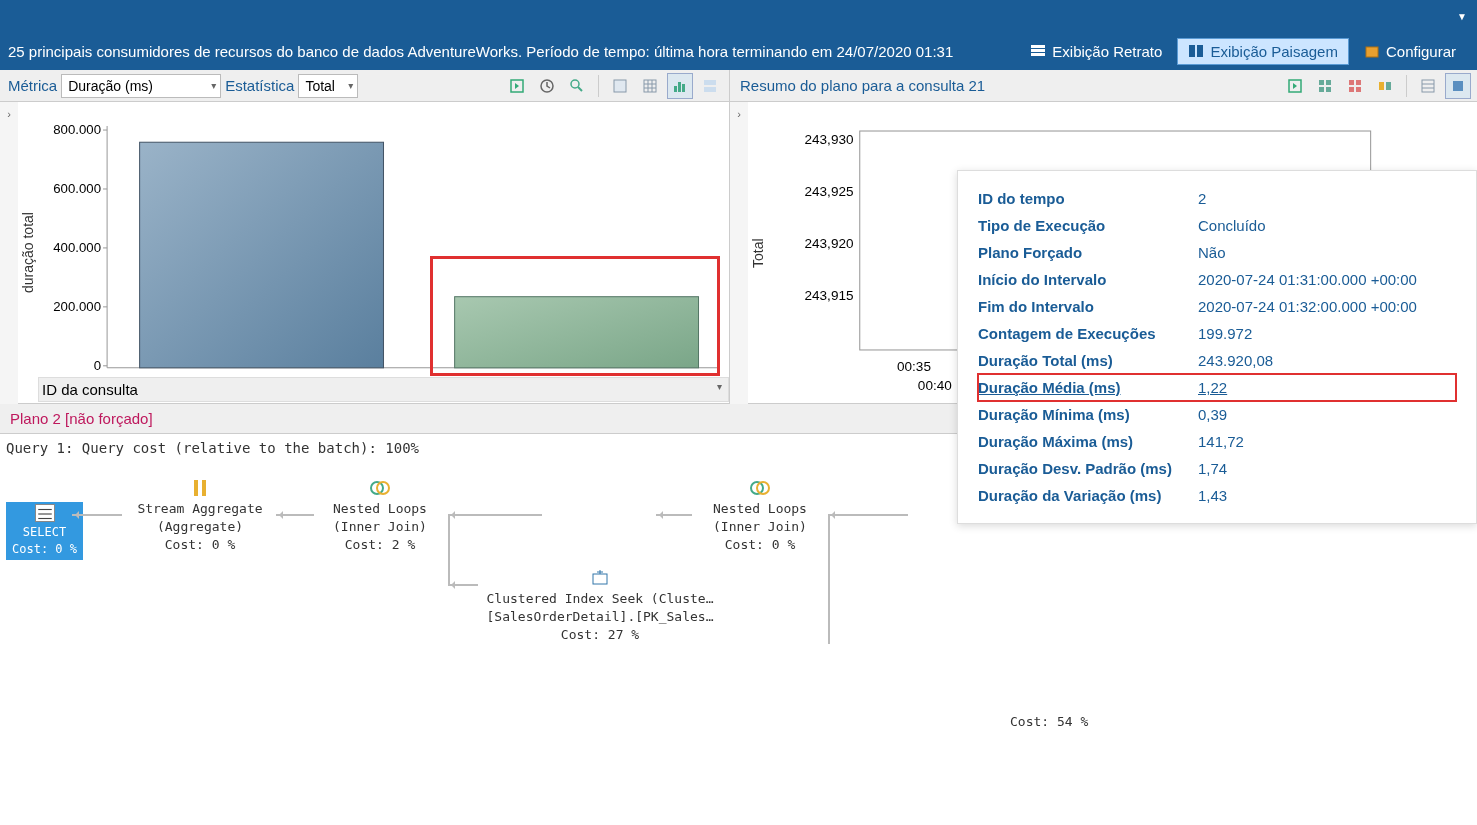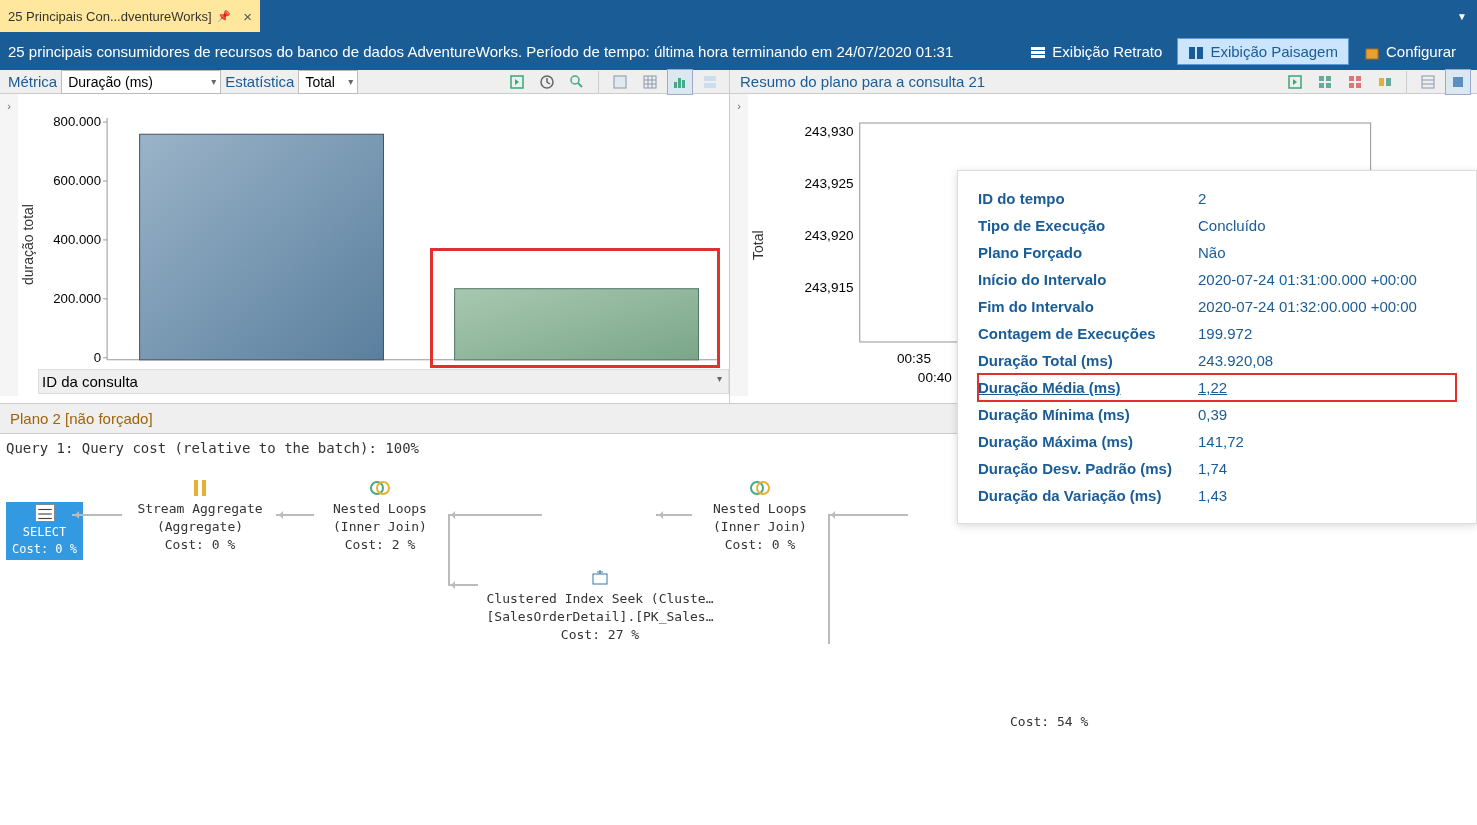--- a/index.html
+++ b/index.html
@@ -8,30 +8,30 @@
 
 .tab-bar { background: #1a5c96; height: 32px; display: flex; align-items: center; }
 .tab { background: #ffe89e; height: 32px; display: flex; align-items: center; padding: 0 8px; color: #333; font-size: 13px; }
 .tab .pin { margin: 0 6px; color: #666; font-size: 11px; }
 .tab .close { margin-left: 6px; color: #555; font-size: 15px; cursor: pointer; }
 .tab-bar .expand { margin-left: auto; margin-right: 10px; color: #fff; font-size: 10px; }
 
 
 .header-bar { background: #1a5c96; color: #fff; height: 38px; display: flex; align-items: center; padding: 0 8px; font-size: 15px; }
 .header-bar .title { flex: 1; white-space: nowrap; overflow: hidden; }
-.header-btn { display: flex; align-items: flex-end; padding: 4px 10px; margin: 0 2px; cursor: pointer; border: 1px solid transparent; }
+.header-btn { display: flex; align-items: center; padding: 4px 10px; margin: 0 2px; cursor: pointer; border: 1px solid transparent; }
 .header-btn.active { background: #cce5ff; color: #1a5c96; border: 1px solid #5a9bd5; }
 .header-btn .hicon { width: 16px; height: 14px; margin-right: 6px; display: inline-block; }
 
 
 .main-split { display: flex; height: 334px; border-bottom: 1px solid #ccc; }
 .left-pane { width: 730px; border-right: 1px solid #ccc; }
 .right-pane { flex: 1; position: relative; }
 
-.toolbar { height: 24px; background: #efefef; border-bottom: 1px solid #ccc; display: flex; align-items: center; padding: 0 4px; }
+.toolbar { height: 32px; background: #efefef; border-bottom: 1px solid #ccc; display: flex; align-items: center; padding: 0 4px; }
 .tb-label { color: #1a5c96; font-size: 15px; margin: 0 4px; }
 .tb-select { border: 1px solid #bbb; height: 24px; padding: 0 18px 0 6px; background: #fff; position: relative; font-size: 14px; display: flex; align-items: center; min-width: 100px; }
 .tb-select::after { content: '▾'; position: absolute; right: 4px; color: #666; font-size: 10px; }
 .tb-sep { width: 1px; height: 22px; background: #ccc; margin: 0 6px; }
 .tb-icon { width: 26px; height: 26px; display: flex; align-items: center; justify-content: center; cursor: pointer; margin: 0 2px; border: 1px solid transparent; }
 .tb-icon.active { background: #dce8f0; border: 1px solid #9ac; }
 .tb-icon svg { width: 16px; height: 16px; }
 .tb-spacer { flex: 1; }
 
 .right-toolbar-title { color: #1a5c96; font-size: 15px; flex: 1; padding-left: 6px; }
@@ -53,44 +53,39 @@
 .legend-box { position: absolute; right: 6px; top: 108px; background: #fff; border: 1px solid #ccc; padding: 6px 8px; font-size: 13px; color: #1a5c96; font-weight: bold; text-align: center; line-height: 1.3; }
 
 
 .tooltip { position: absolute; right: 0; top: 170px; width: 520px; background: #fff; border: 1px solid #ddd; box-shadow: 0 2px 8px rgba(0,0,0,0.15); padding: 14px 20px; z-index: 100; }
 .tooltip-row { display: flex; padding: 5px 0; color: #1a5c96; font-size: 15px; }
 .tooltip-row .k { font-weight: bold; width: 220px; }
 .tooltip-row .v { flex: 1; }
 .tooltip-row.hl { outline: 2px solid #e03030; outline-offset: -1px; text-decoration: underline; }
 
 
-.plan-header { background: #efefef; border-bottom: 1px solid #ccc; padding: 6px 10px; color: #a16207; font-size: 15px; }
+.plan-header { background: #efefef; border-bottom: 1px solid #ccc; padding: 6px 10px; color: #be185d; font-size: 15px; }
 .plan-body { padding: 6px 0; font-family: 'Consolas', monospace; font-size: 14px; color: #333; position: relative; height: 260px; overflow: hidden; }
 .plan-text { padding: 0 6px; white-space: pre; }
 
 .plan-nodes { position: relative; margin-top: 12px; height: 200px; }
 .plan-node { position: absolute; text-align: center; font-family: 'Consolas', monospace; font-size: 13px; color: #333; line-height: 1.4; }
 .plan-node .nicon { width: 20px; height: 20px; margin: 0 auto 2px; }
 .plan-node.select { background: #3399e0; color: #fff; padding: 2px 6px; font-size: 12px; }
 .plan-node.select .c2 { background: #3399e0; }
 .plan-arrow { position: absolute; border-top: 2px solid #bbb; }
 .plan-arrow::before { content: ''; position: absolute; left: -1px; top: -5px; border: 4px solid transparent; border-right-color: #bbb; }
 .plan-vline { position: absolute; border-left: 2px solid #bbb; }
 
 .cost-below { position: absolute; font-family: 'Consolas', monospace; font-size: 13px; color: #333; }
 </style>
 </head>
 <body>
 
 <div class="tab-bar">
-  <div class="tab">
-    <span>25 Principais Con...dventureWorks]</span>
-    <span class="pin">📌</span>
-    <span class="close">×</span>
-  </div>
   <div class="expand">▼</div>
 </div>
 
 <div class="header-bar">
   <div class="title">25 principais consumidores de recursos do banco de dados AdventureWorks. Período de tempo: última hora terminando em 24/07/2020 01:31</div>
   <div class="header-btn">
     <span class="hicon">
       <svg viewBox="0 0 16 14">
           <rect x="1" y="1" width="14" height="3" fill="#fff"></rect>
           <rect x="1" y="5" width="14" height="3" fill="#fff"></rect>

